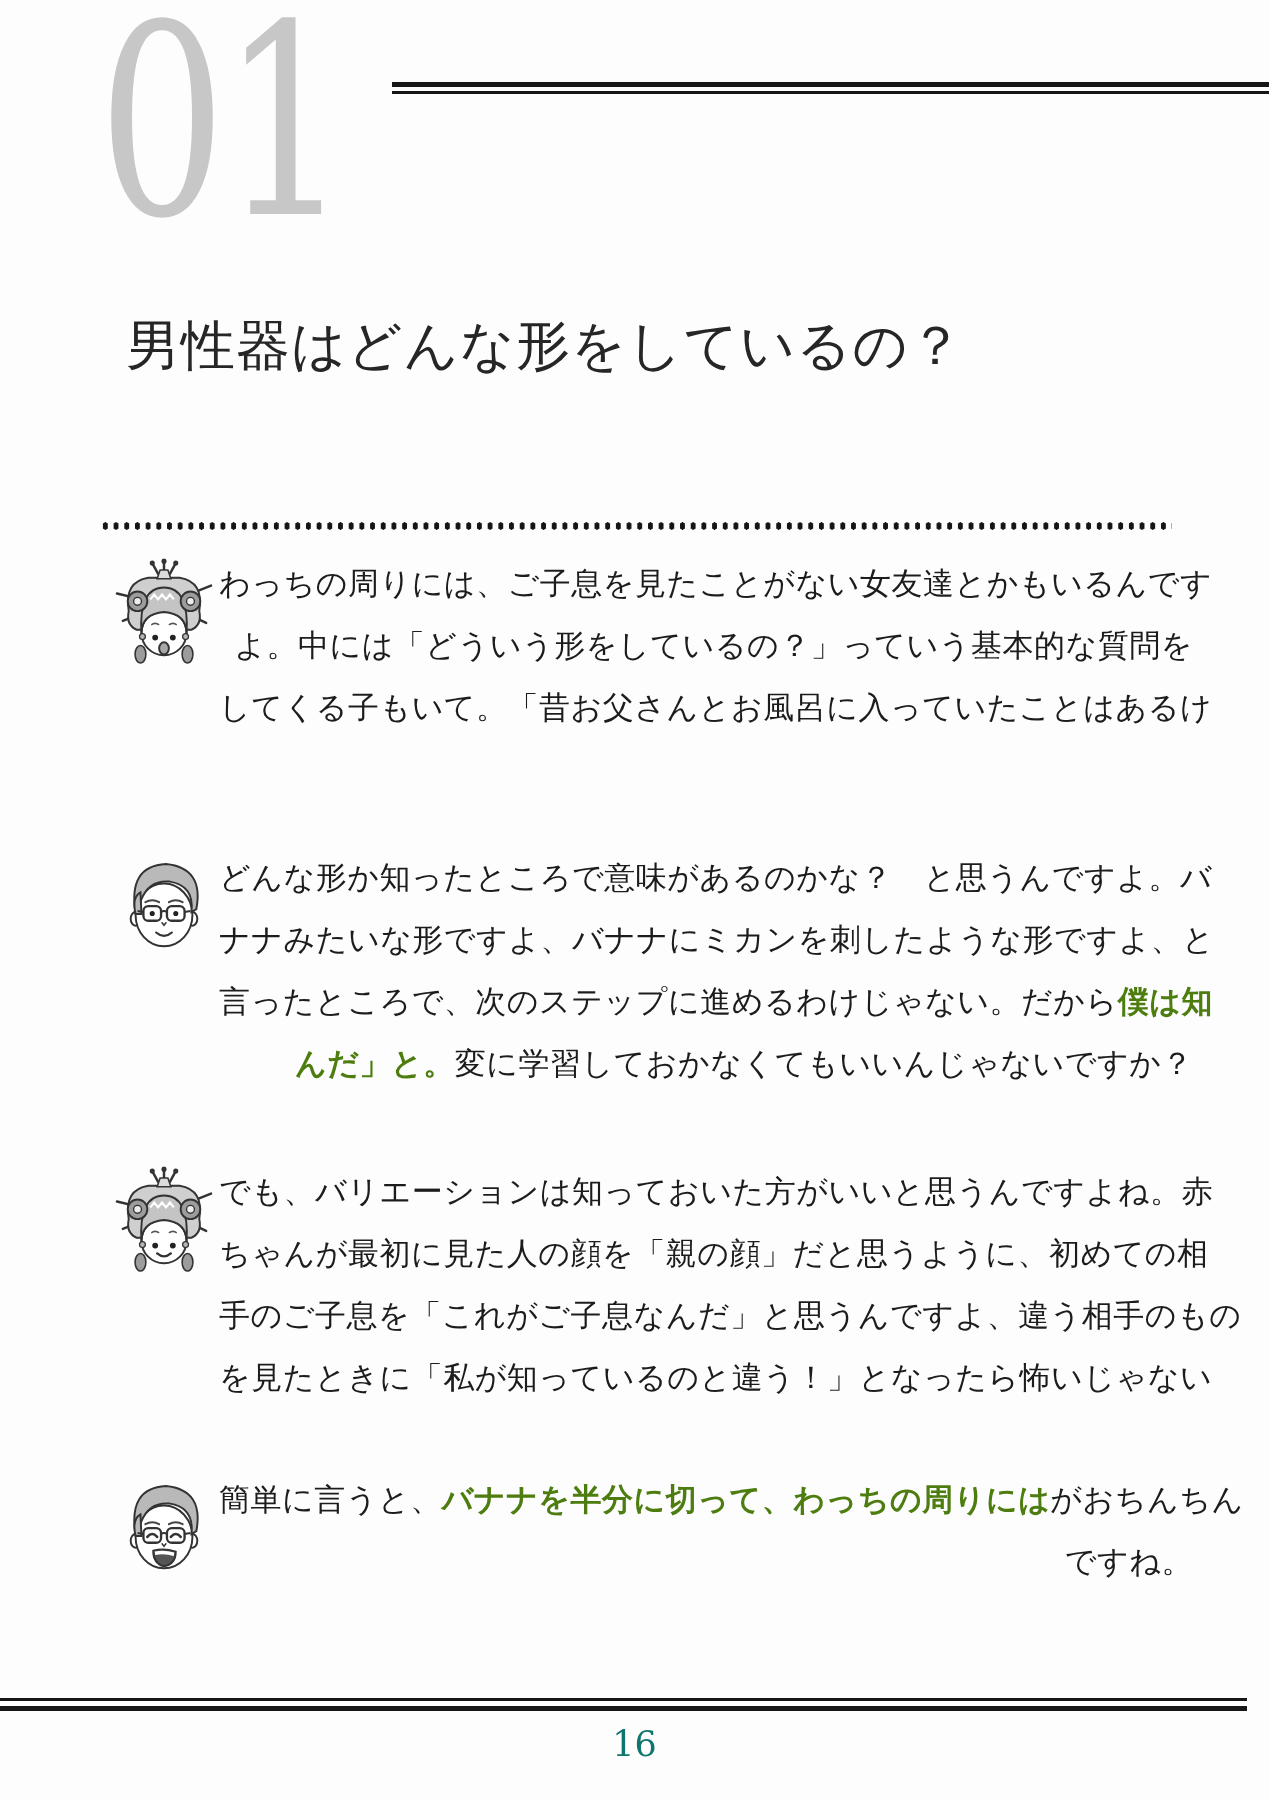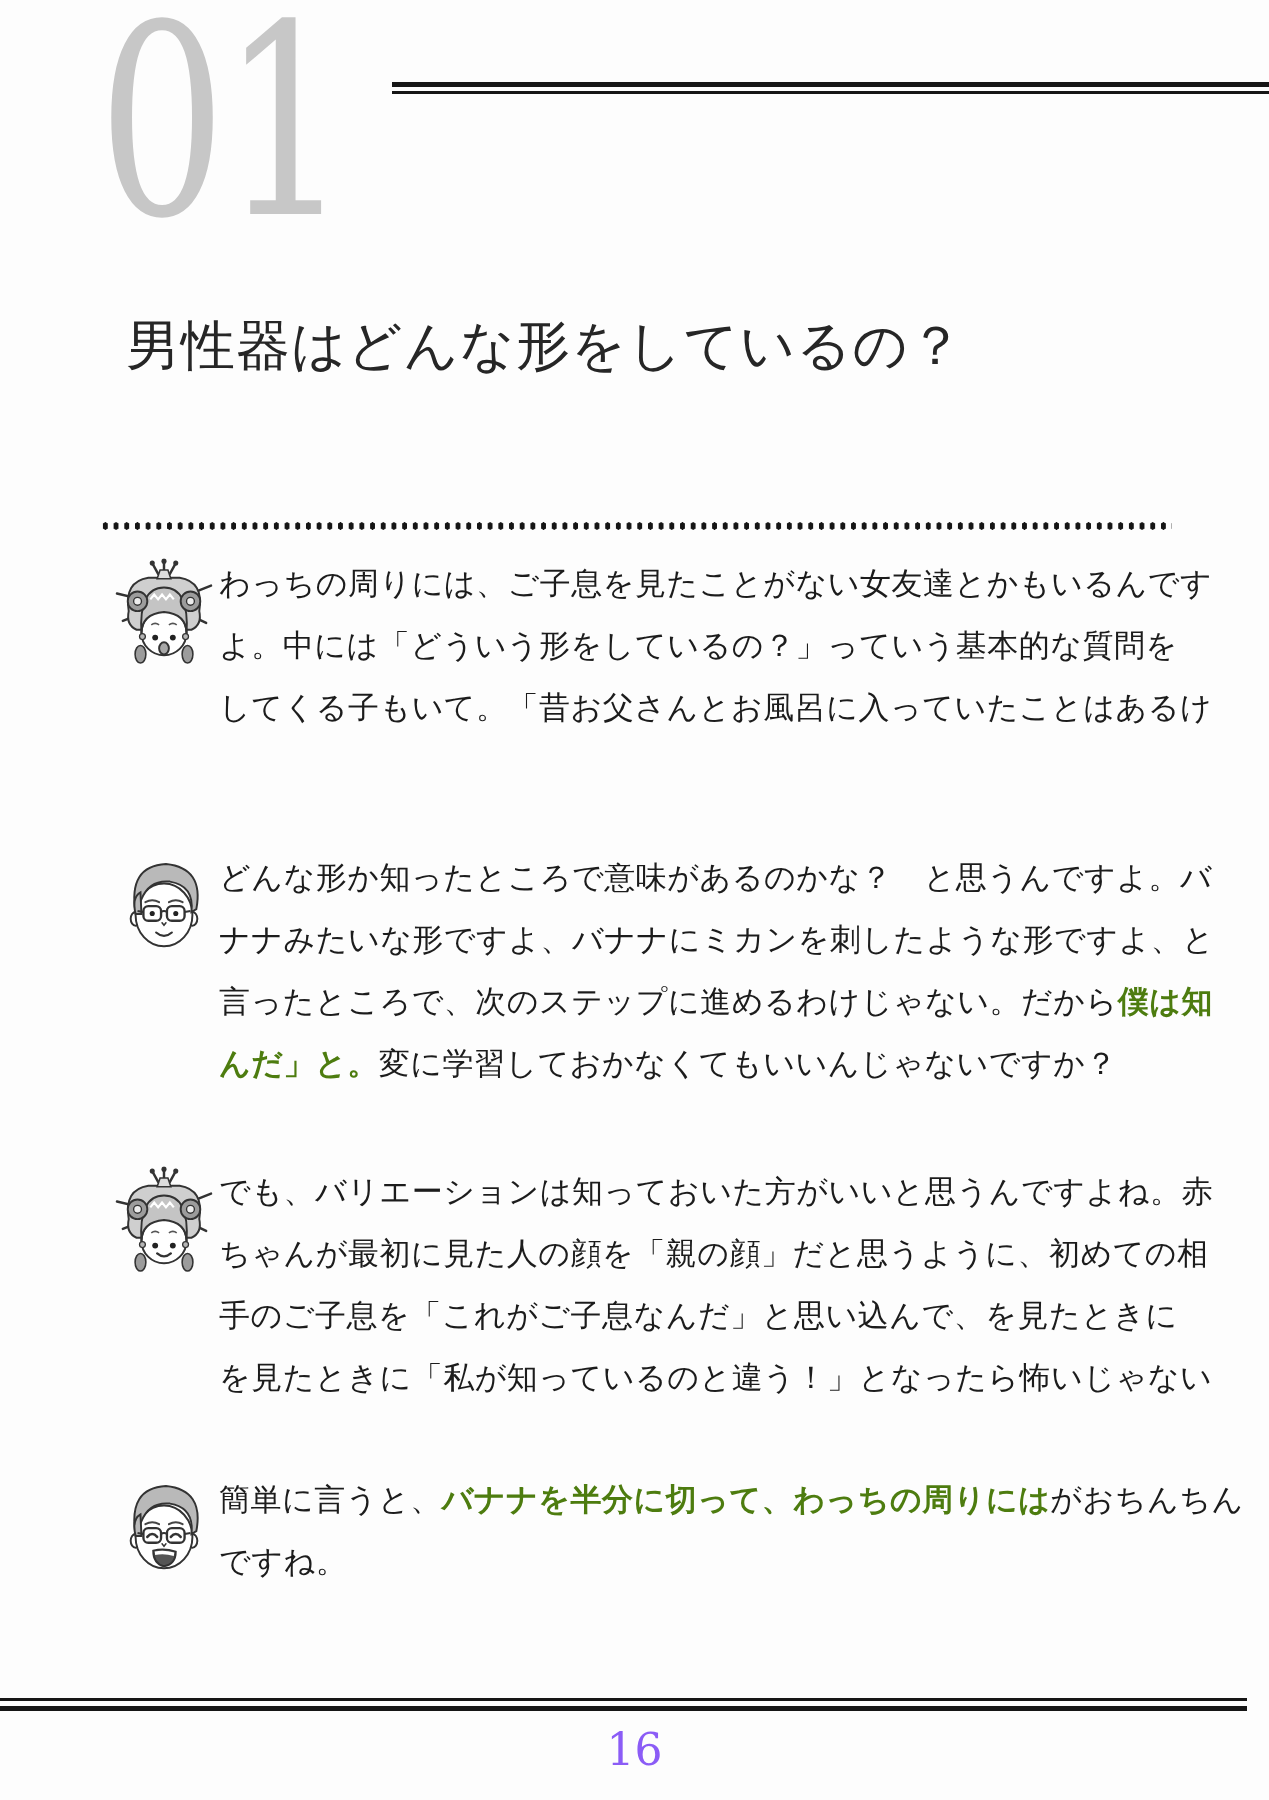--- a/index.html
+++ b/index.html
@@ -8,35 +8,35 @@
   .chapter-number{position:absolute;left:98px;top:14px;font-family:"DejaVu Serif","Liberation Serif",serif;
         font-size:265px;line-height:0.82;color:#c7c7c7;transform:scaleX(0.76);transform-origin:left top;
         letter-spacing:-6px;}
   .top-rule{position:absolute;left:392px;right:0;top:82px;height:12px;
         border-top:5px solid #161616;border-bottom:3px solid #161616;box-sizing:border-box;}
   .page-title{position:absolute;left:110px;top:294px;font-size:54px;color:#262626;
         letter-spacing:1px;font-weight:500;white-space:nowrap;}
   .dotted-divider{position:absolute;left:100px;width:1072px;top:521px;height:10px;
         background-image:radial-gradient(2.7px 3.8px at 50% 50%, #151515 97%, transparent 100%);
         background-size:10.7px 10px;background-repeat:repeat-x;}
-  .dialogue{position:absolute;inset:0;}
+  .dialogue{position:absolute;inset:0;text-align:right;}
   .para{position:absolute;left:115px;width:1078px;}
   .para:nth-of-type(1){top:552px}
   .para:nth-of-type(2){top:846px}
   .para:nth-of-type(3){top:1160px}
   .para:nth-of-type(4){top:1468px}
   .avatar{position:absolute;left:0;top:6px;width:98px;height:118px;}
   .text{margin-left:104px;font-size:31px;line-height:62px;color:#1c1c1c;
         letter-spacing:0.5px;white-space:nowrap;}
   .line{height:62px;}
   .bold{font-family:"DejaVu Sans","Liberation Sans",sans-serif;font-weight:700;color:#4d7c0f;}
   .bottom-rule{position:absolute;left:0;right:22px;top:1698px;height:13px;
         border-top:3px solid #161616;border-bottom:5px solid #161616;box-sizing:border-box;}
   .page-number{position:absolute;left:0;right:0;top:1724px;text-align:center;
-        font-size:44px;color:#8b5cf6;}
+        font-size:35px;color:#0f766e;}
   .defs{position:absolute;width:0;height:0;overflow:hidden;}
 </style>
 </head>
 <body>
 
 <svg class="defs" xmlns="http://www.w3.org/2000/svg" aria-hidden="true">
   <defs>
     <g id="girl-base">
       <g stroke="#333" stroke-width="2.5" fill="none" stroke-linecap="round">
         <line x1="2" y1="36" x2="27" y2="42"></line>
@@ -137,21 +137,21 @@
           <div class="line"><span class="bold">んだ」と。</span><span>変に学習しておかなくてもいいんじゃないですか？</span></div>
         </div>
       </div>
       <div class="para">
         <svg viewBox="0 0 100 120" class="avatar">
           <use href="#av-girl-smiling"></use>
         </svg>
         <div class="text">
           <div class="line"><span>でも、バリエーションは知っておいた方がいいと思うんですよね。赤</span></div>
           <div class="line"><span>ちゃんが最初に見た人の顔を「親の顔」だと思うように、初めての相</span></div>
-          <div class="line"><span>手のご子息を「これがご子息なんだ」と思い込んで、を見たときに</span></div>
+          <div class="line"><span>手のご子息を「これがご子息なんだ」と思うんですよ、違う相手のもの</span></div>
           <div class="line"><span>を見たときに「私が知っているのと違う！」となったら怖いじゃない</span></div>
         </div>
       </div>
       <div class="para">
         <svg viewBox="0 0 100 120" class="avatar">
           <use href="#av-man-laughing"></use>
         </svg>
         <div class="text">
           <div class="line"><span>簡単に言うと、</span><span class="bold">バナナを半分に切って、わっちの周りには</span><span>がおちんちん</span></div>
           <div class="line"><span>ですね。</span></div>

